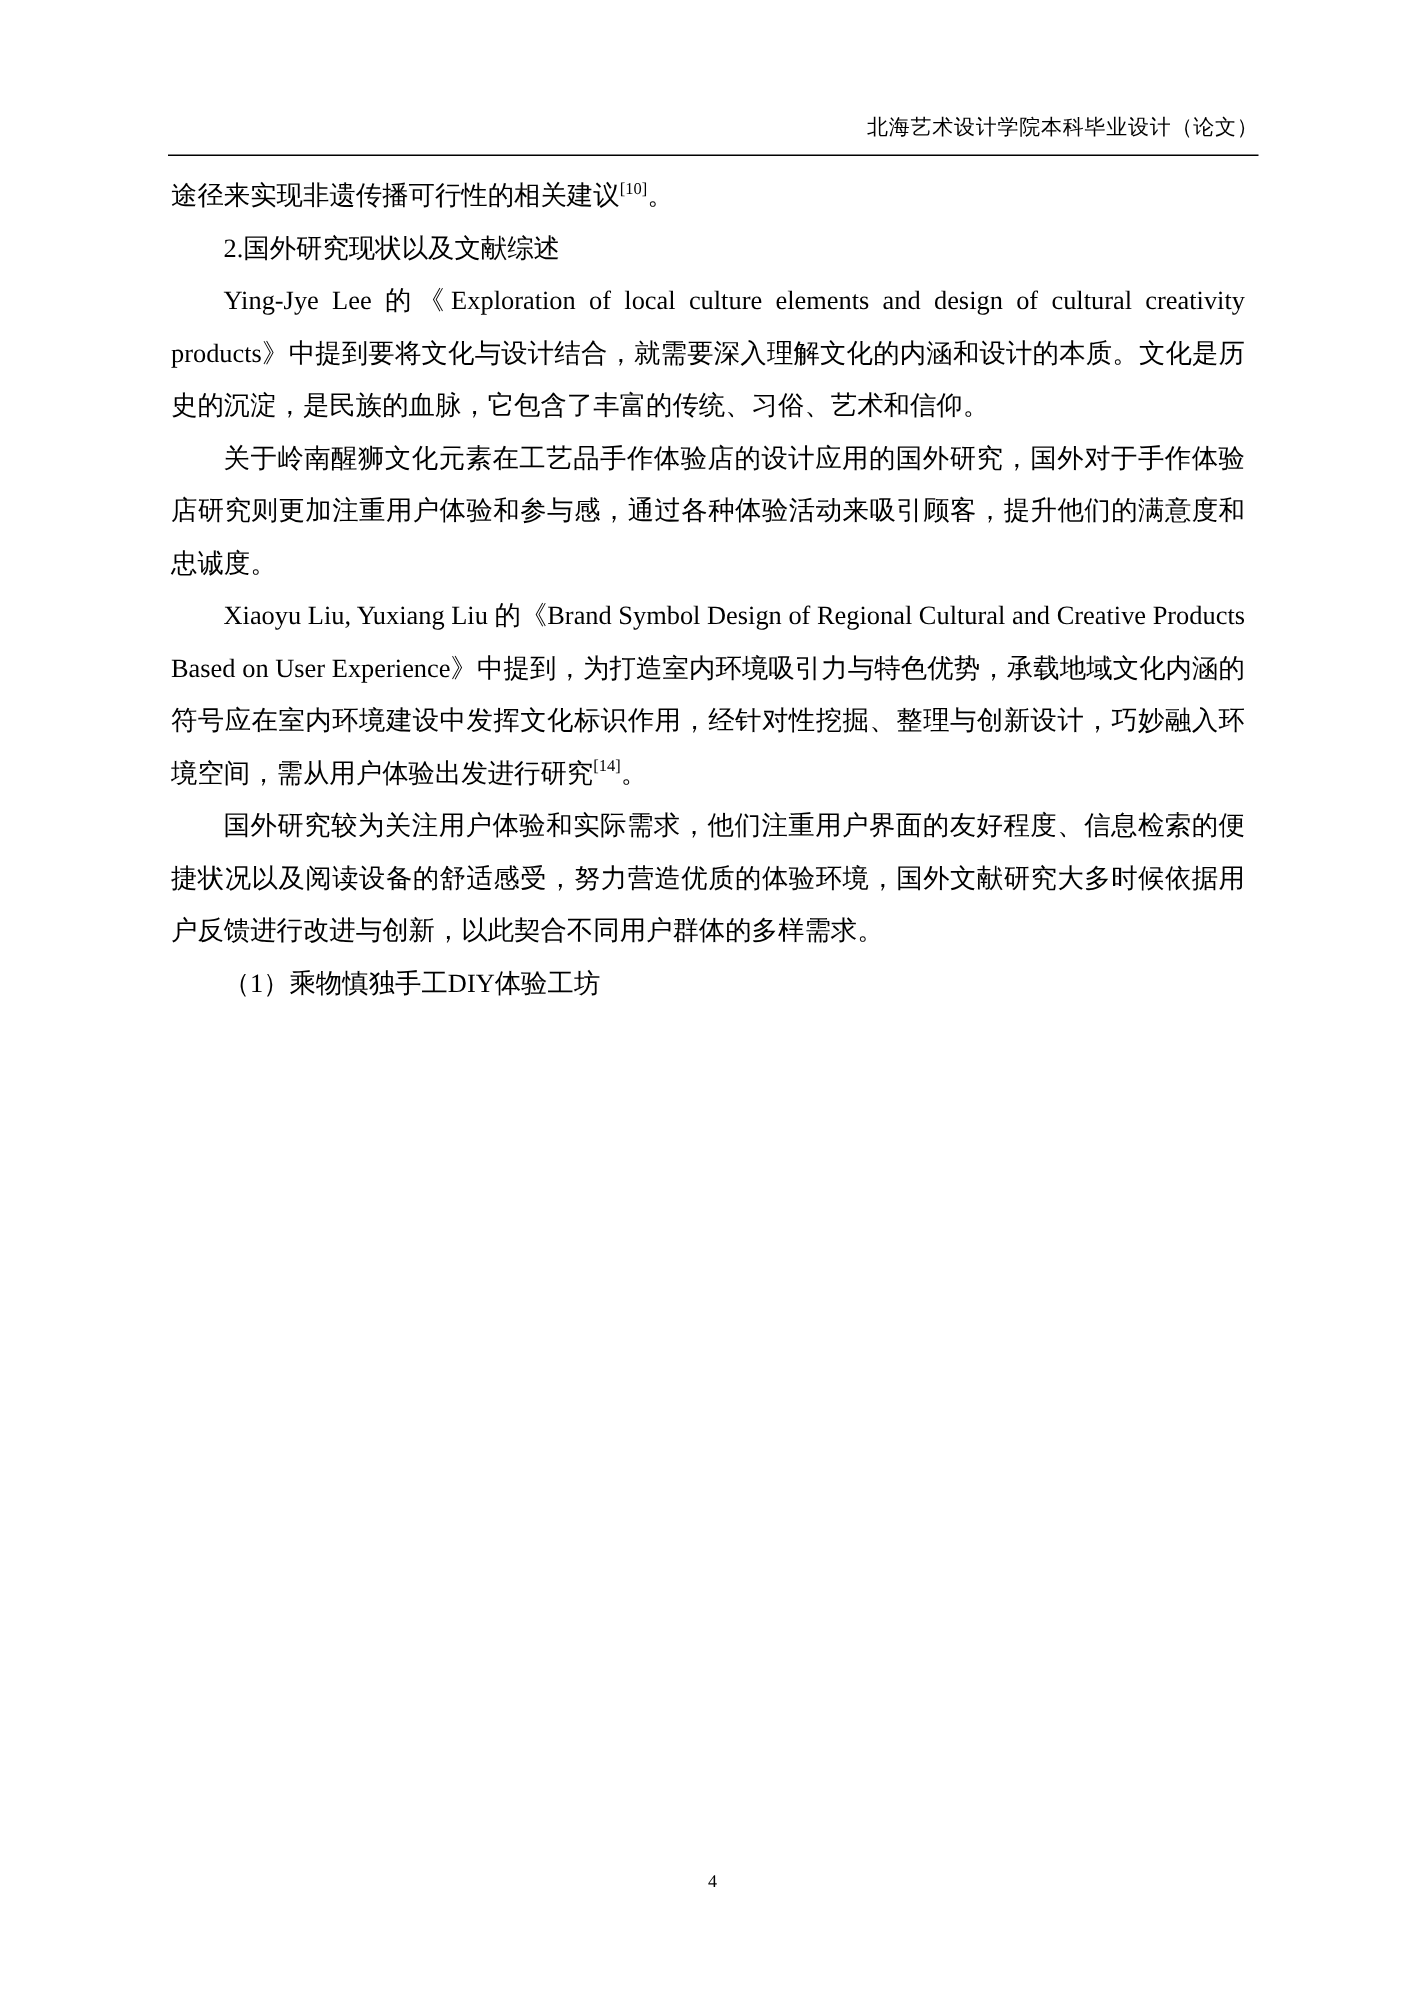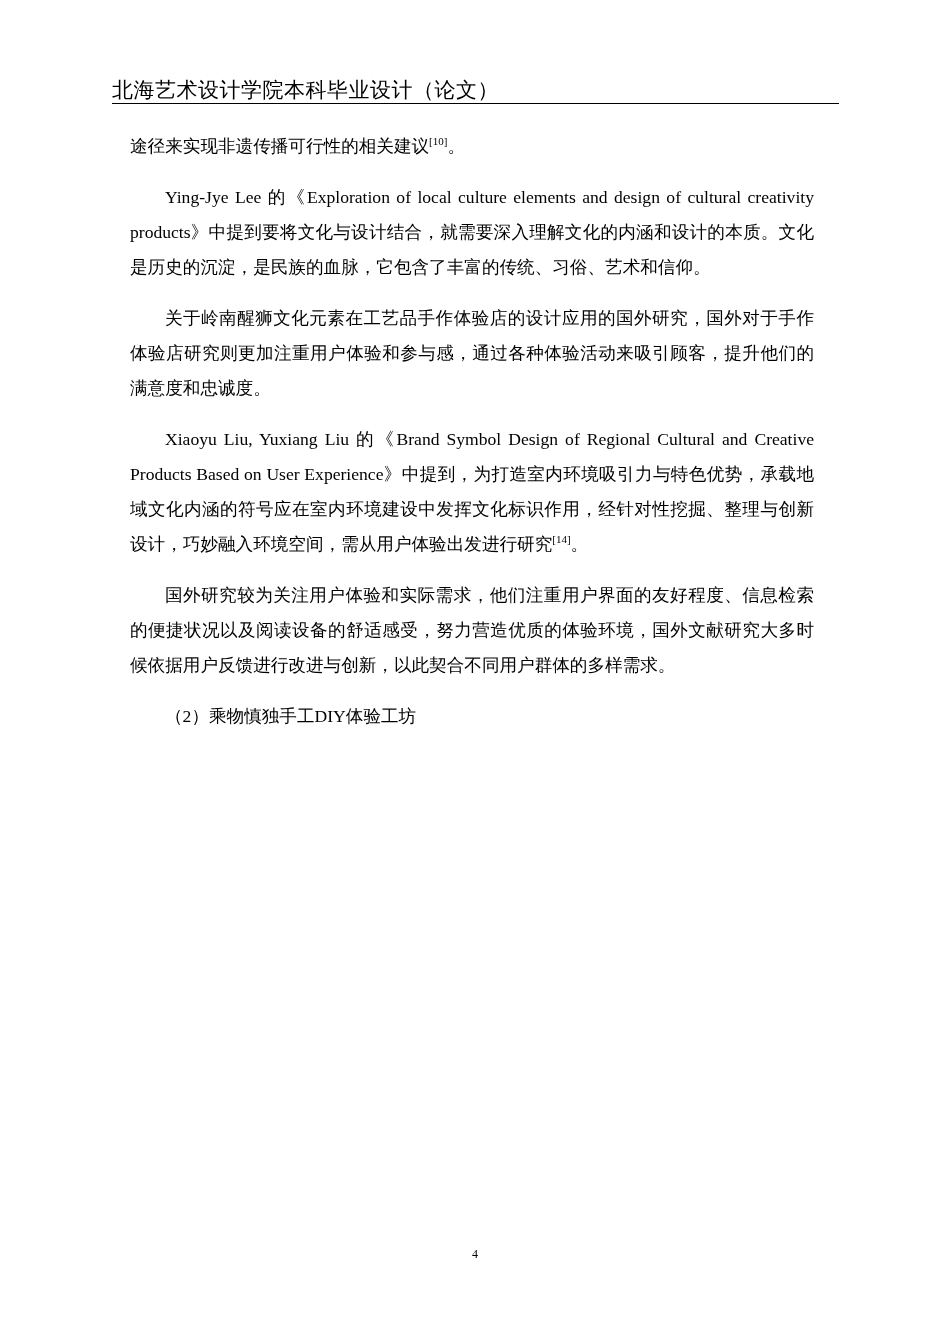--- a/index.html
+++ b/index.html
@@ -1,59 +1,60 @@
 <!DOCTYPE html>
 <html><head>
 <meta charset="utf-8">
 <style>
   html, body { margin: 0; padding: 0; background: #ffffff; }
   body { width: 950px; height: 1344px; position: relative; overflow: hidden; color: #000; }
   .page { position: absolute; left: 0; top: 0; width: 950px; height: 1344px; background: #fff; }
   .running-header {
-    position: absolute; left: 112px; top: 76px; width: 727px; text-align: left;
-    font-family: Liberation Sans, sans-serif; font-size: 21px; letter-spacing: 0.5px;
+    position: absolute; left: 112px; top: 76px; width: 727px; text-align: right;
+    font-family: Liberation Sans, sans-serif; font-size: 14px; letter-spacing: 0.5px;
   }
   .header-rule {
     position: absolute; left: 112px; top: 103px; width: 727px; height: 0;
     border-top: 1.6px solid #000;
   }
   .body-text {
     position: absolute; left: 114px; top: 113px; width: 716px;
     font-family: "Liberation Serif", "DejaVu Serif", serif;
     font-size: 17.6px; line-height: 35px; text-align: justify;
   }
-  .body-text p { margin: 16px; }
+  .body-text p { margin: 0; }
   .indent { text-indent: 35px; }
   .heading { text-indent: 35px; }
   sup.cite { font-size: 11px; vertical-align: 7px; line-height: 0; }
   .page-number {
     position: absolute; left: 0; top: 1247px; width: 950px; text-align: center;
     font-family: "Liberation Serif", serif; font-size: 12px;
   }
 </style>
 </head>
 <body>
 
 <div class="page">
 
   <div class="running-header">北海艺术设计学院本科毕业设计（论文）</div>
   <div class="header-rule"></div>
 
   <div class="body-text">
     <p><span>途径来实现非遗传播可行性的相关建议</span><sup class="cite">[10]</sup><span>。</span></p>
 
 
+    <p class="heading">2.国外研究现状以及文献综述</p>
 
     <p class="indent">Ying-Jye Lee 的《Exploration of local culture elements and design of cultural creativity products》中提到要将文化与设计结合，就需要深入理解文化的内涵和设计的本质。文化是历史的沉淀，是民族的血脉，它包含了丰富的传统、习俗、艺术和信仰。</p>
 
     <p class="indent">关于岭南醒狮文化元素在工艺品手作体验店的设计应用的国外研究，国外对于手作体验店研究则更加注重用户体验和参与感，通过各种体验活动来吸引顾客，提升他们的满意度和忠诚度。</p>
 
     <p class="indent"><span>Xiaoyu Liu, Yuxiang Liu 的《Brand Symbol Design of Regional Cultural and Creative Products Based on User Experience》中提到，为打造室内环境吸引力与特色优势，承载地域文化内涵的符号应在室内环境建设中发挥文化标识作用，经针对性挖掘、整理与创新设计，巧妙融入环境空间，需从用户体验出发进行研究</span><sup class="cite">[14]</sup><span>。</span></p>
 
     <p class="indent">国外研究较为关注用户体验和实际需求，他们注重用户界面的友好程度、信息检索的便捷状况以及阅读设备的舒适感受，努力营造优质的体验环境，国外文献研究大多时候依据用户反馈进行改进与创新，以此契合不同用户群体的多样需求。</p>
 
 
-    <p class="heading">（2）乘物慎独手工DIY体验工坊</p>
+    <p class="heading">（1）乘物慎独手工DIY体验工坊</p>
 
   </div>
 
   <div class="page-number">4</div>
 </div>
 
 </body></html>

